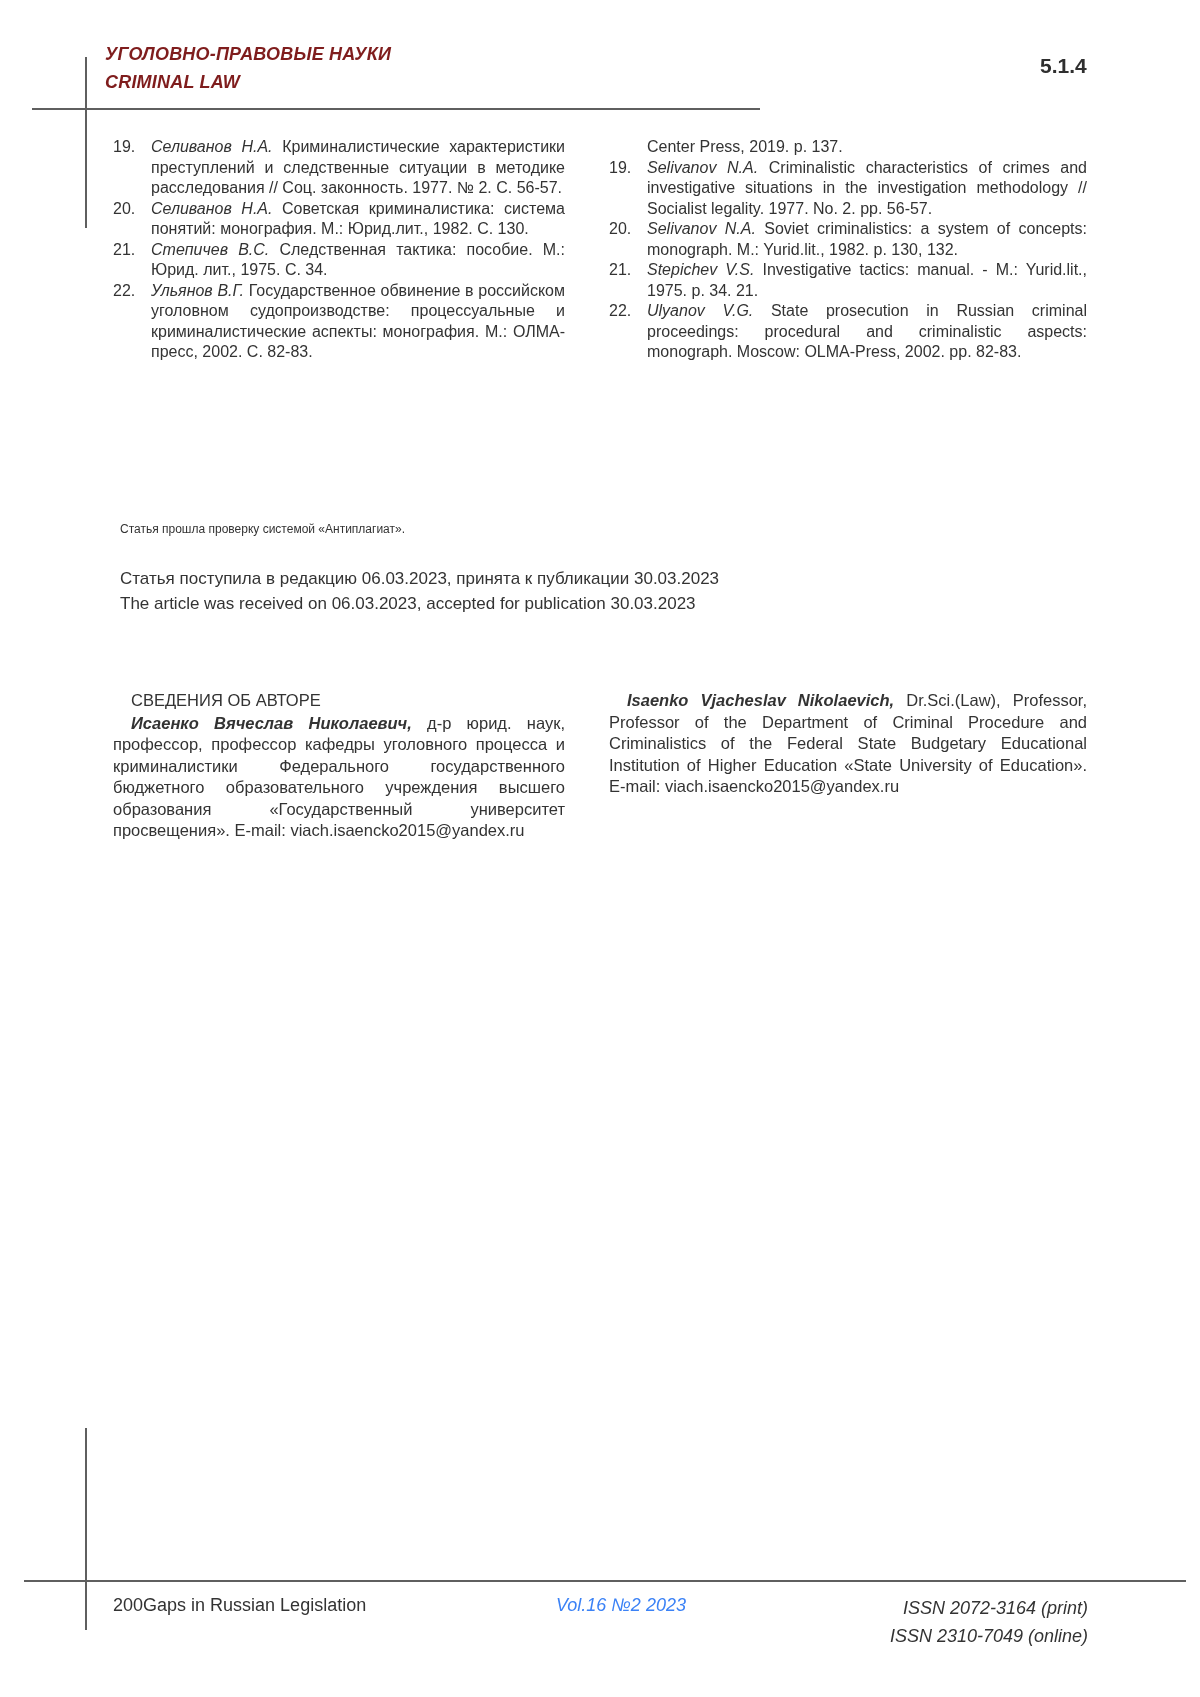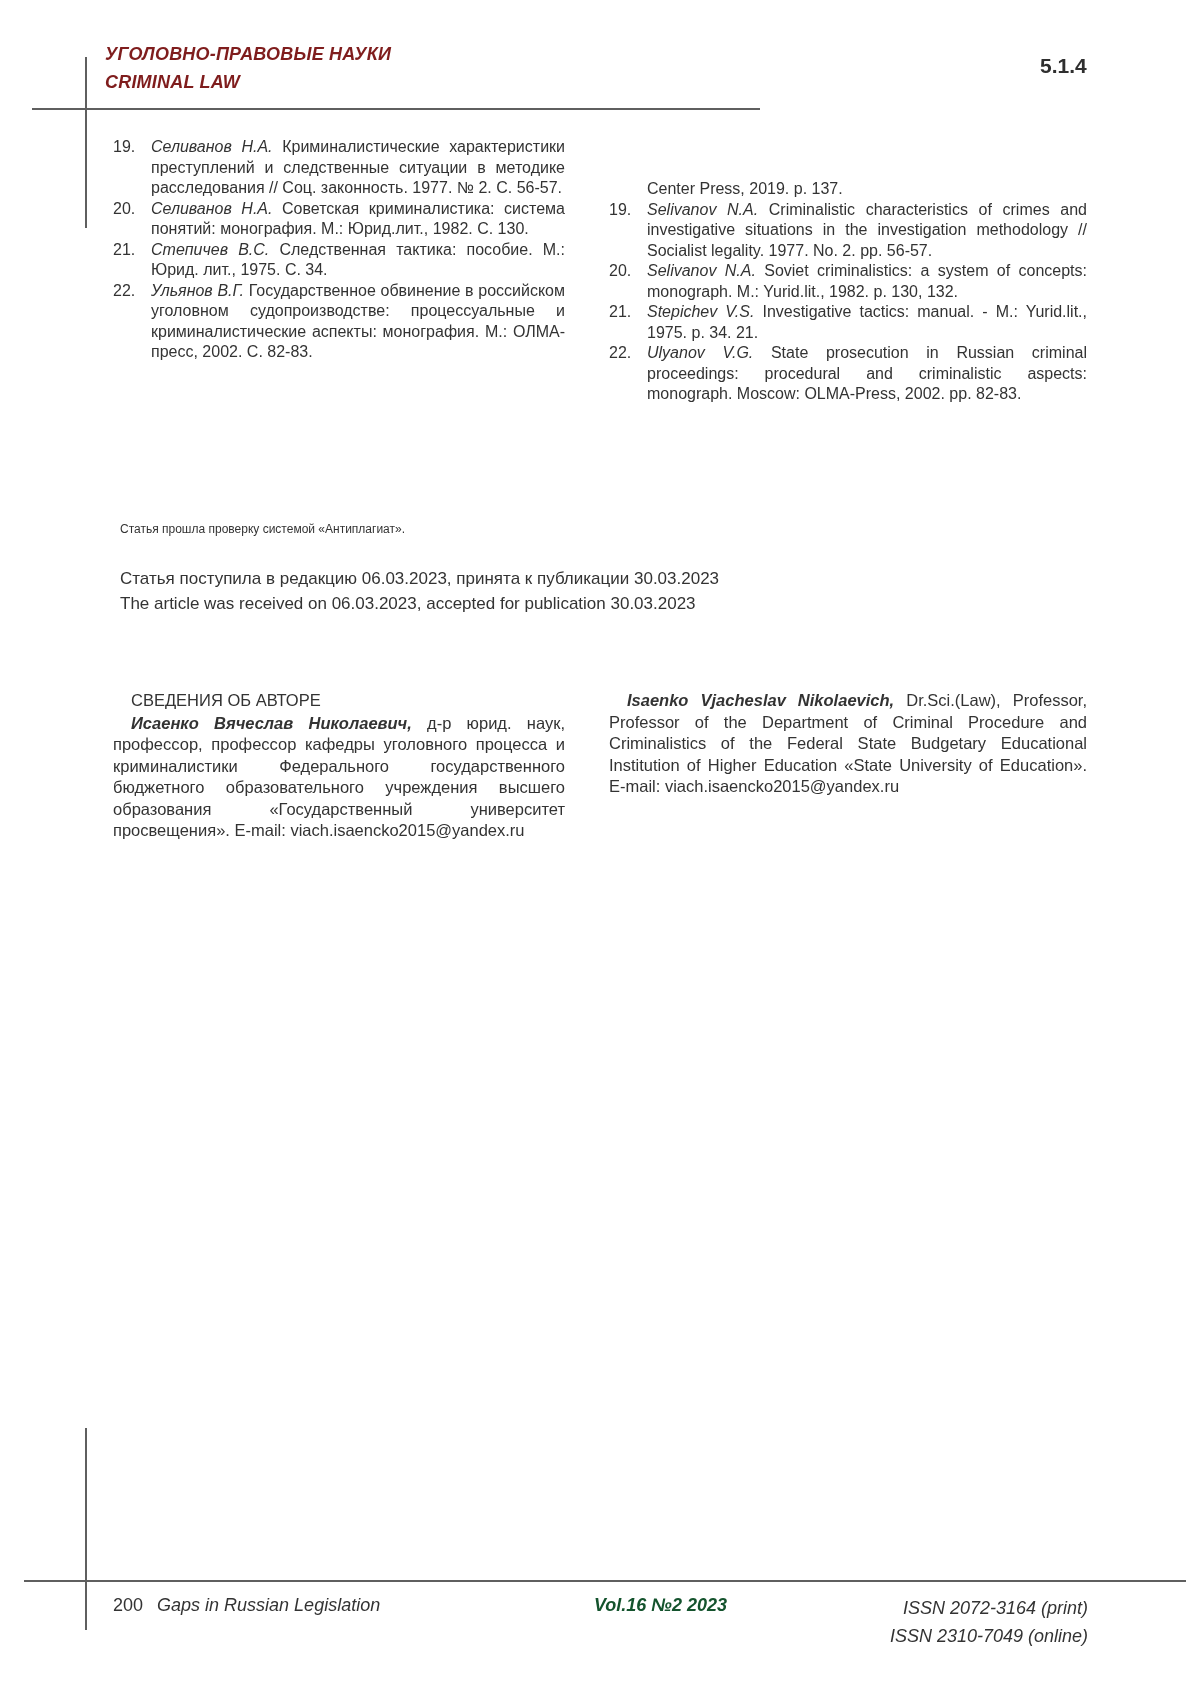--- a/index.html
+++ b/index.html
@@ -29,21 +29,21 @@
     position: absolute; left: 1040px; top: 54px;
     font-weight: bold; font-size: 21px; color: #2f2f2f;
   }
 
   
   .refs {
     position: absolute; left: 113px; top: 137px; width: 974px;
     display: flex; gap: 44px;
   }
   .ref-col-ru { width: 452px; }
-  .ref-col-en { width: 478px; margin-top: 42px; }
+  .ref-col-en { width: 478px; }
   .ref {
     position: relative; padding-left: 38px;
     text-align: justify;
     font-size: 16px; line-height: 20.5px; color: #333333;
   }
   .ref-num { position: absolute; left: 0; top: 0; }
   .ref-author { font-style: italic; }
 
   
   .note-antiplagiat {
@@ -70,24 +70,24 @@
     text-align: justify; text-indent: 18px;
     font-size: 16.5px; line-height: 21.5px; color: #333333;
   }
   .about-name { font-weight: bold; font-style: italic; }
 
   
   .footer-left {
     position: absolute; left: 113px; top: 1595px;
     font-size: 18px; color: #333333;
   }
-  .footer-journal { font-style: italic; margin-left: 14px; }
+  .footer-journal { }
   .footer-center {
-    position: absolute; left: 594px; top: 1595px;
-    font-style: italic; font-size: 18px; color: #14532d; font-weight: bold;
+    position: absolute; left: 556px; top: 1595px;
+    font-style: italic; font-size: 18px; color: #3b82f6;
   }
   .footer-right {
     position: absolute; right: 112px; top: 1594px;
     font-style: italic; font-size: 18px; line-height: 28px;
     text-align: right; color: #333333;
   }
 </style>
 </head>
 <body>
 

